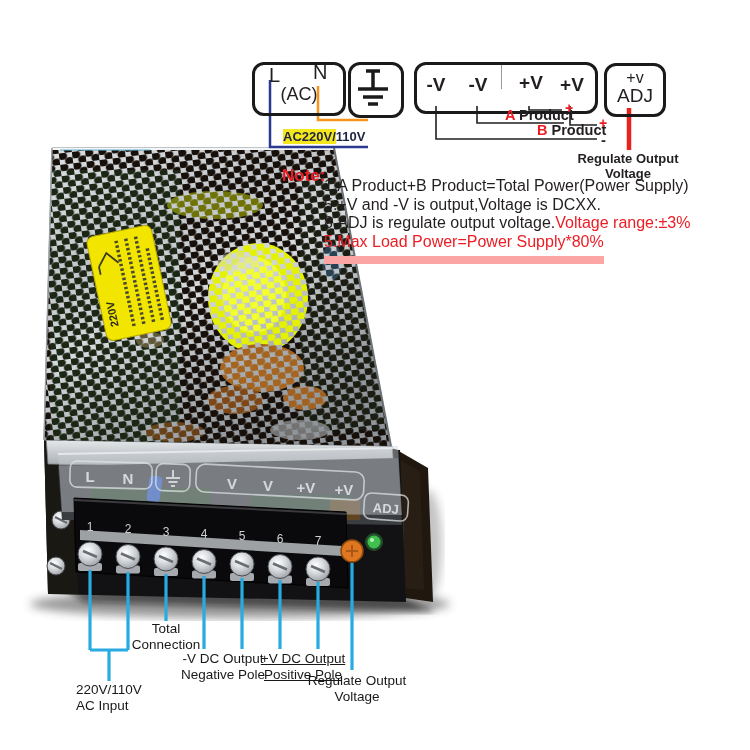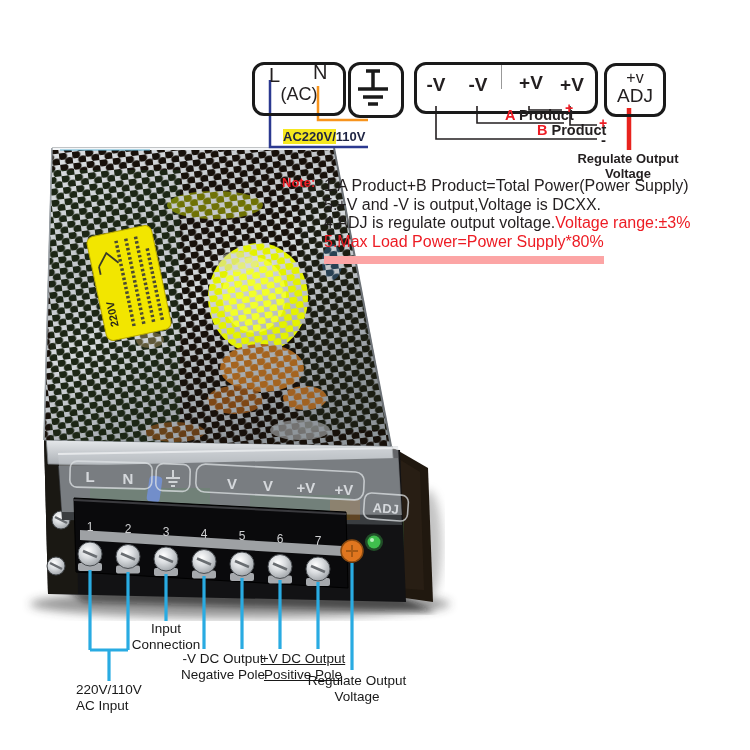--- a/index.html
+++ b/index.html
@@ -282,30 +282,30 @@
   <span>Product</span>
 </div>
 <span class="plusmark" style="left:599px;top:115px;">+</span>
 <span class="abs" style="left:601px;top:131px;font-size:15px;font-weight:700;">-</span>
 
 <div class="abs ctr" style="left:628px;top:151px;font-size:13px;font-weight:700;line-height:15px;">
   <div>Regulate Output</div>
   <div>Voltage</div>
 </div>
 
-<div class="abs red" style="left:282px;top:175px;font-size:13px;font-weight:700;">Note:</div>
+<div class="abs red" style="left:282px;top:166px;font-size:17px;font-weight:700;">Note:</div>
 <div class="abs" style="left:324px;top:177px;">
   <div class="note-line">1.A Product+B Product=Total Power(Power Supply)</div>
   <div class="note-line">5.+V and -V is output,Voltage is DCXX.</div>
-  <div class="note-line"><span>4.ADJ is regulate output voltage.</span><span class="red">Voltage range:±3%</span></div>
+  <div class="note-line"><span>8.ADJ is regulate output voltage.</span><span class="red">Voltage range:±3%</span></div>
   <div class="note-line red"><span class="u5">5.Max Load Power=Power Supply*80%</span></div>
 </div>
 
 <div class="callout ctr" style="left:166px;top:621px;">
-  <div>Input</div>
+  <div>Total</div>
   <div>Connection</div>
 </div>
 <div class="callout ctr" style="left:223px;top:651px;">
   <div>-V DC Output</div>
   <div>Negative Pole</div>
 </div>
 <div class="callout ctr" style="left:303px;top:651px;text-decoration:underline;">
   <div>+V DC Output</div>
   <div>Positive Pole</div>
 </div>

